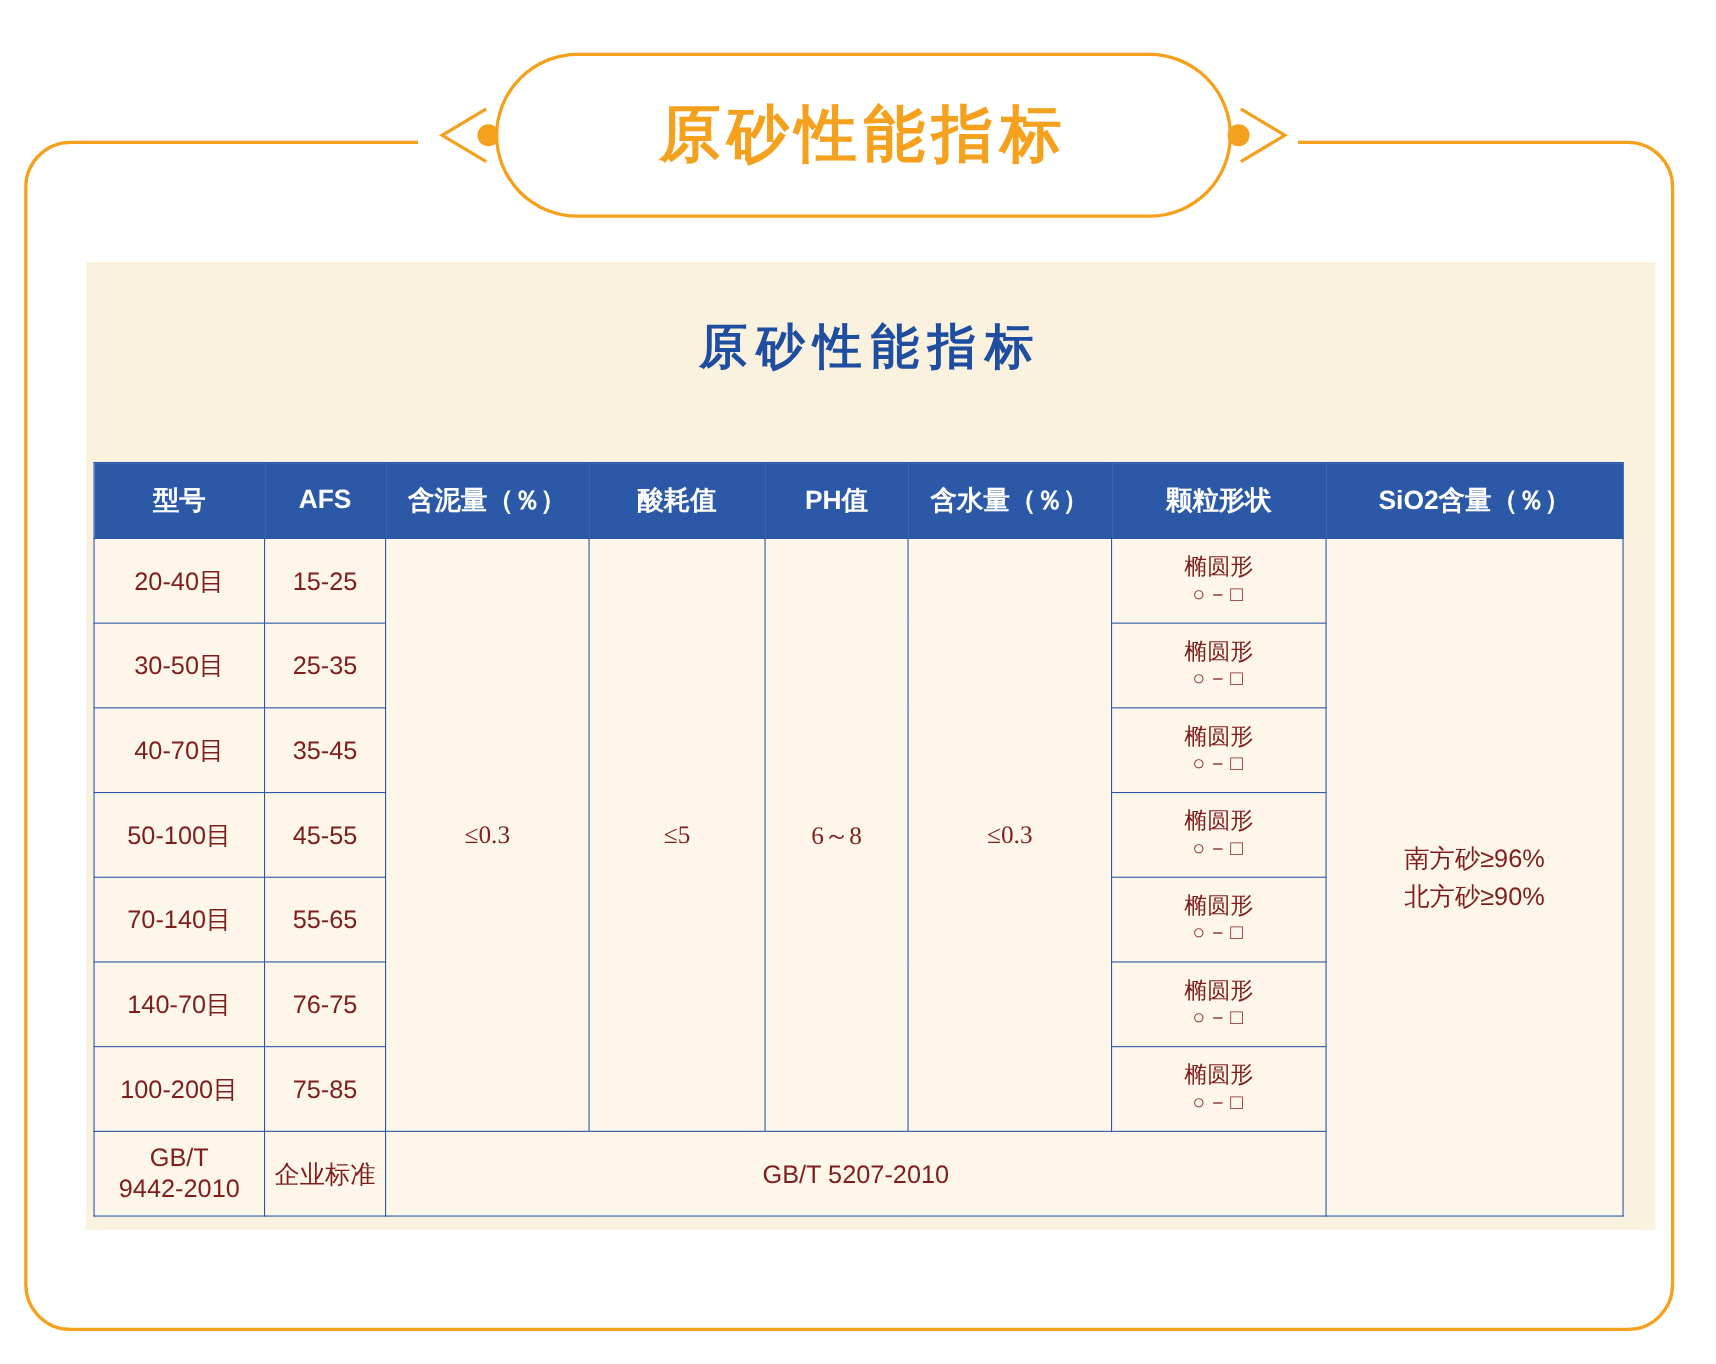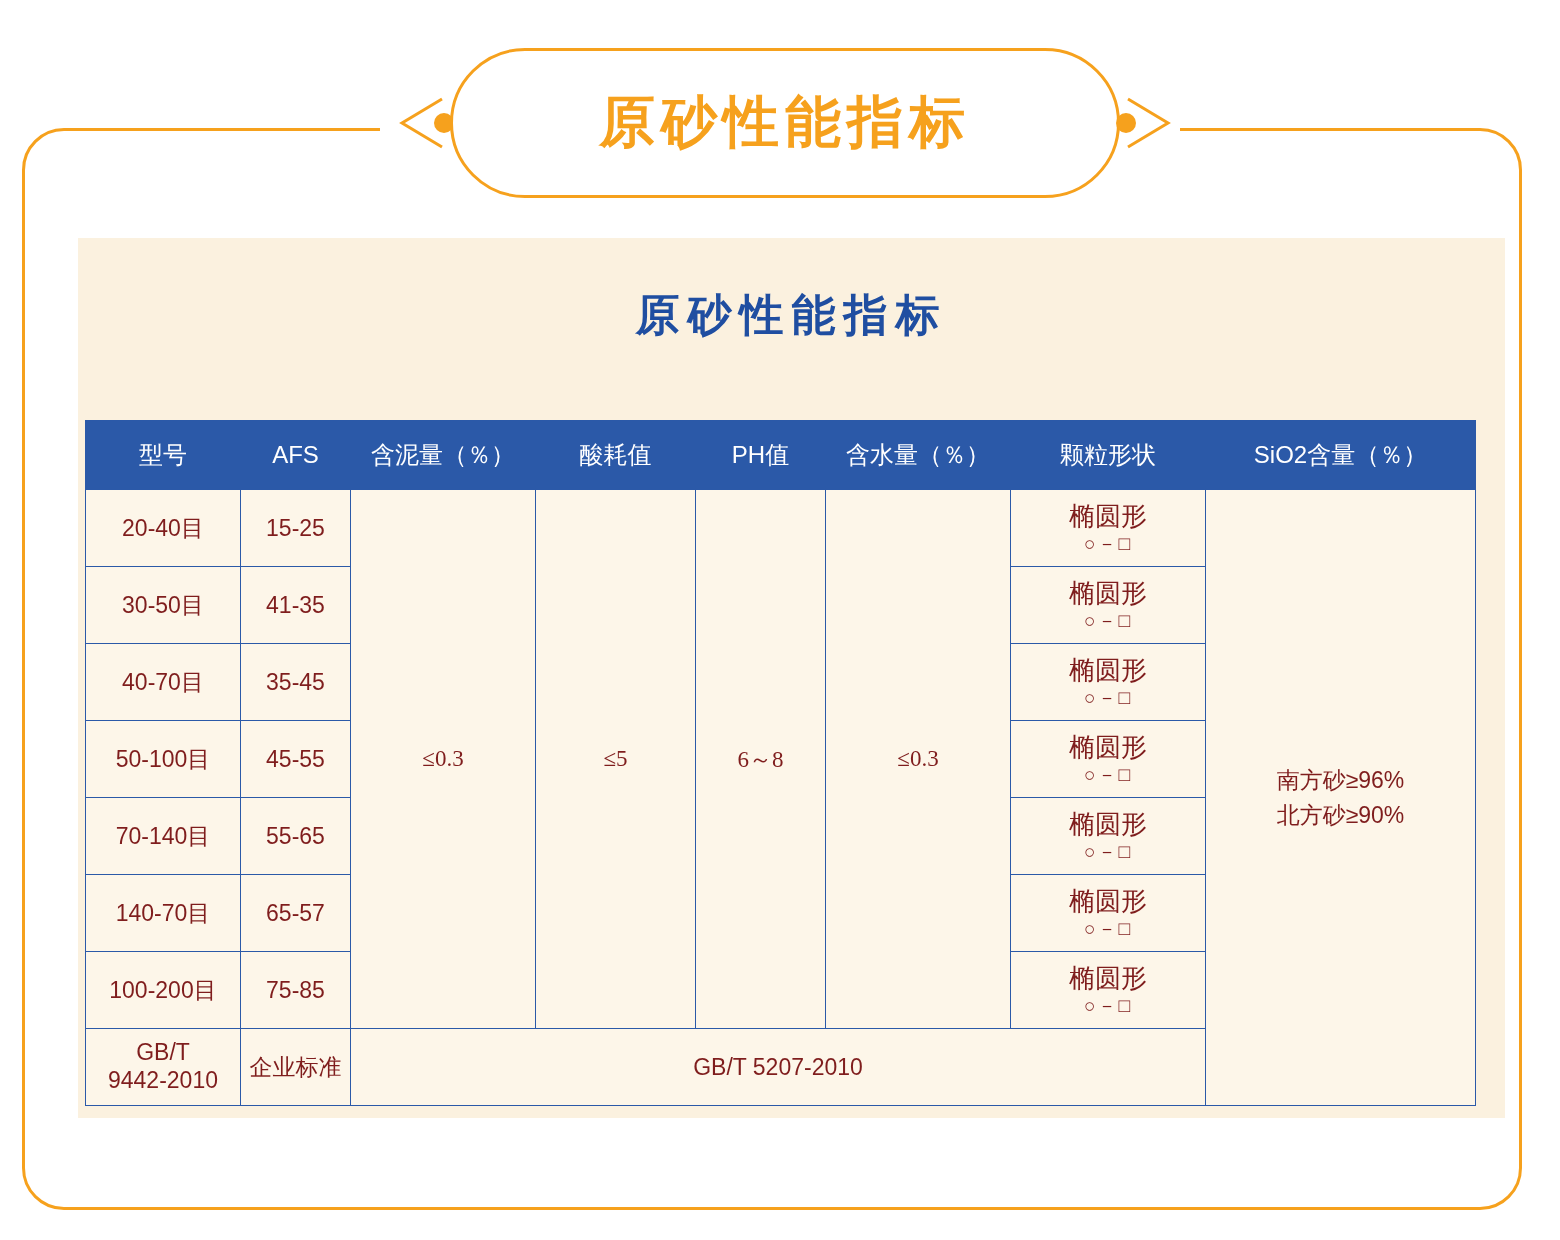--- a/index.html
+++ b/index.html
@@ -125,21 +125,21 @@
     text-align: center;
     vertical-align: middle;
     color: #7f1d1d;
     font-size: 23px;
     padding: 0;
   }
   table.spec thead th {
     background: #2B59A8;
     color: #ffffff;
     font-size: 24px;
-    font-weight: normal;
+    font-weight: bold;
     height: 68px;
     border: 1px solid #2B59A8;
   }
   .col-model  { width: 155px; }
   .col-afs    { width: 110px; }
   .col-mud    { width: 185px; }
   .col-acid   { width: 160px; }
   .col-ph     { width: 130px; }
   .col-water  { width: 185px; }
   .col-shape  { width: 195px; }
@@ -150,21 +150,21 @@
   }
   .cell-model { font-size: 25px; }
   .cell-afs { font-size: 25px; margin-left: 36px; }
   .cell-big { font-size: 26px; font-family: Liberation Serif, serif; }
 
   .shape-cell {
     line-height: 1.25;
     padding: 4px 0;
   }
   .shape-label {
-    font-size: 26px;
+    font-size: 21px;
     display: block;
   }
   .shape-glyph {
     font-size: 19px;
     display: block;
     letter-spacing: 2px;
   }
 
   .sio2-cell {
     font-size: 26px;
@@ -248,21 +248,21 @@
           <span class="shape-label">椭圆形</span>
           <span class="shape-glyph">○－□</span>
         </td>
         <td class="sio2-cell" rowspan="8">
           <div>南方砂≥96%</div>
           <div>北方砂≥90%</div>
         </td>
       </tr>
       <tr>
         <td class="cell-model">30-50目</td>
-        <td class="cell-afs">41-35</td>
+        <td class="cell-afs">25-35</td>
         <td class="shape-cell">
           <span class="shape-label">椭圆形</span>
           <span class="shape-glyph">○－□</span>
         </td>
       </tr>
       <tr>
         <td class="cell-model">40-70目</td>
         <td class="cell-afs">35-45</td>
         <td class="shape-cell">
           <span class="shape-label">椭圆形</span>
@@ -280,21 +280,21 @@
       <tr>
         <td class="cell-model">70-140目</td>
         <td class="cell-afs">55-65</td>
         <td class="shape-cell">
           <span class="shape-label">椭圆形</span>
           <span class="shape-glyph">○－□</span>
         </td>
       </tr>
       <tr>
         <td class="cell-model">140-70目</td>
-        <td class="cell-afs">65-57</td>
+        <td class="cell-afs">76-75</td>
         <td class="shape-cell">
           <span class="shape-label">椭圆形</span>
           <span class="shape-glyph">○－□</span>
         </td>
       </tr>
       <tr>
         <td class="cell-model">100-200目</td>
         <td class="cell-afs">75-85</td>
         <td class="shape-cell">
           <span class="shape-label">椭圆形</span>

